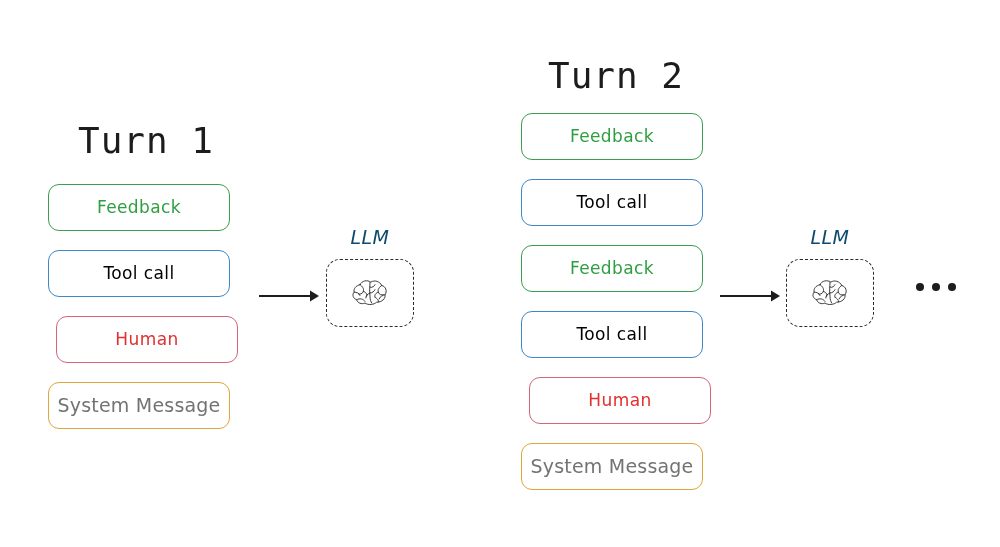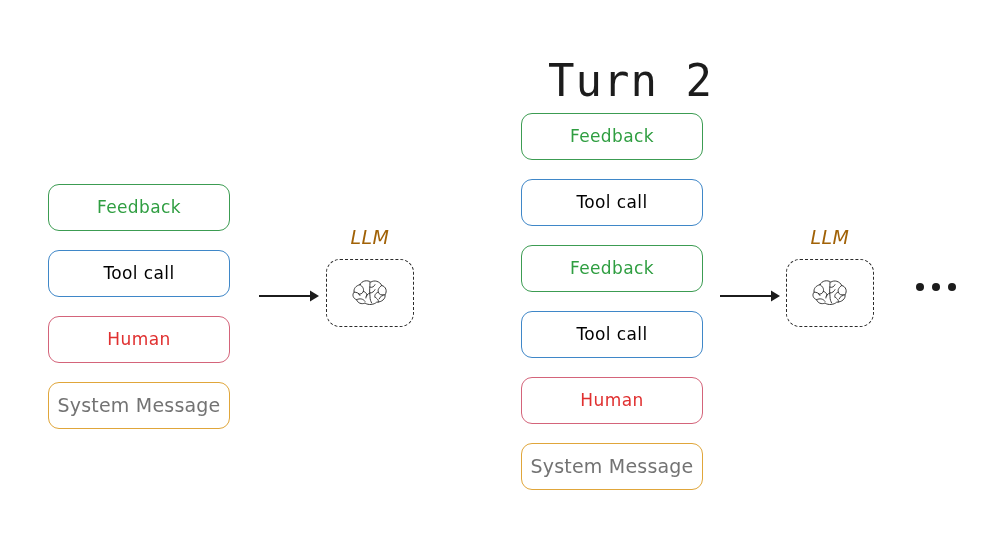--- a/index.html
+++ b/index.html
@@ -13,21 +13,21 @@
     height: 547px;
     background: #ffffff;
     overflow: hidden;
     font-family: "Liberation Sans", sans-serif;
   }
 
   
   .turn-title {
     position: absolute;
     font-family: "DejaVu Sans Mono", monospace;
-    font-size: 44px;
+    font-size: 36px;
     font-weight: 400;
     color: #1c1c1c;
     letter-spacing: 1px;
     white-space: nowrap;
   }
   #turn1-title { left: 78px;  top: 120px; }
   #turn2-title { left: 548px; top: 55px;  }
 
   
   .stack {
@@ -62,21 +62,21 @@
     line-height: 1;
   }
 
   
   .msg-box.feedback { border-color: #3c9c52; }
   .msg-box.feedback .msg-label { color: #2f9e41; }
 
   .msg-box.toolcall { border-color: #3f87c8; }
   .msg-box.toolcall .msg-label { color: #000000; }
 
-  .msg-box.human { border-color: #d4647a; }
+  .msg-box.human { border-color: #d4647a; margin-left: 8px; }
   .msg-box.human .msg-label { color: #e03030; }
 
   .msg-box.system { border-color: #e0a63a; }
   .msg-box.system .msg-label {
     color: #737373;
     font-size: 19px;
     letter-spacing: 0.2px;
   }
 
   
@@ -90,21 +90,21 @@
 
   
   .llm-group { position: absolute; }
   #llm1 { left: 326px; top: 228px; }
   #llm2 { left: 786px; top: 228px; }
 
   .llm-label {
     font-family: "DejaVu Sans", sans-serif;
     font-size: 19px;
     font-weight: 500;
-    color: #a16207;
+    color: #0c4a6e;
     text-align: center;
     width: 88px;
     letter-spacing: 0.5px;
     font-style: italic;
     line-height: 1;
   }
   .llm-box {
     margin-top: 12px;
     width: 88px;
     height: 68px;
@@ -132,20 +132,21 @@
     height: 8px;
     border-radius: 50%;
     background: #1c1c1c;
   }
 </style>
 </head>
 <body>
 
 <div id="canvas">
 
+  <div class="turn-title" id="turn1-title">Turn 1</div>
 
   <div class="stack" id="turn1-stack">
     <div class="msg-box feedback">
       <span class="msg-label">Feedback</span>
     </div>
     <div class="msg-box toolcall">
       <span class="msg-label">Tool call</span>
     </div>
     <div class="msg-box human">
       <span class="msg-label">Human</span>

